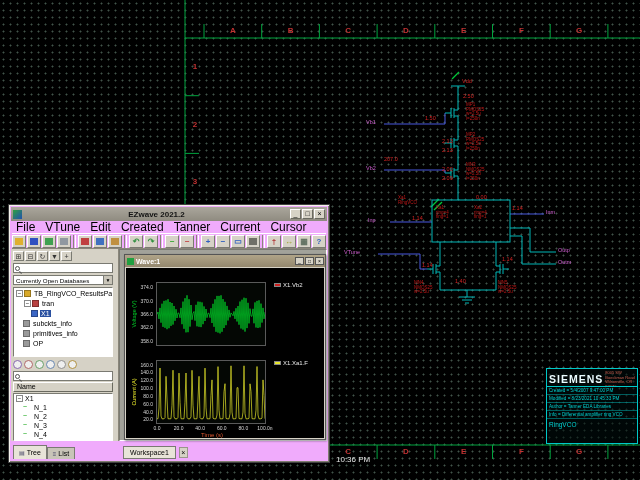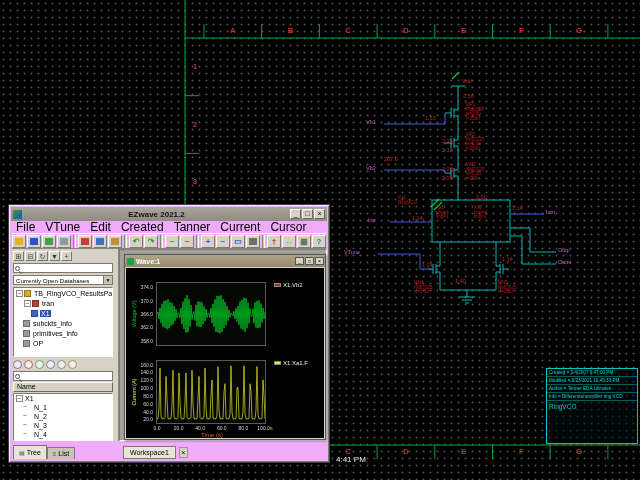--- a/index.html
+++ b/index.html
@@ -270,20 +270,28 @@
         <div>w=2.5u</div>
       </div>
       <div class="sdev" style="left: 498px; top: 281px;">
         <div>MN5</div>
         <div>NMOS25</div>
         <div>w=2.5u</div>
       </div>
     </div>
 
   <div id="titleblock">
+    <div id="tb-head">
+      <div id="tb-brand">SIEMENS</div>
+      <div id="tb-addr">
+        <div>8005 SW Boeckman Road</div>
+        <div>Wilsonville, OR 97070</div>
+
+      </div>
+    </div>
     <div id="tb-rows">
         <div class="tb-row">Created = 5/4/2007 9:47:00 PM</div>
         <div class="tb-row">Modified = 8/23/2021 10:45:33 PM</div>
         <div class="tb-row">Author = Tanner EDA Libraries</div>
         <div class="tb-row">Info = Differential amplifier ring VCO</div>
         <div class="tb-row">RingVCO</div>
       </div>
   </div>
 
   <div id="ezwave">
@@ -494,14 +502,14 @@
           <span class="tabico">≡</span>
           <span>List</span>
         </div>
       </div>
     <div id="ws-tabs">
         <div class="wstab">Workspace1</div>
         <div class="wsclose">×</div>
       </div>
   </div>
 
-  <div id="clock">4:41 PM</div>
+  <div id="clock">10:36 PM</div>
 </div>
 
 </body></html>

